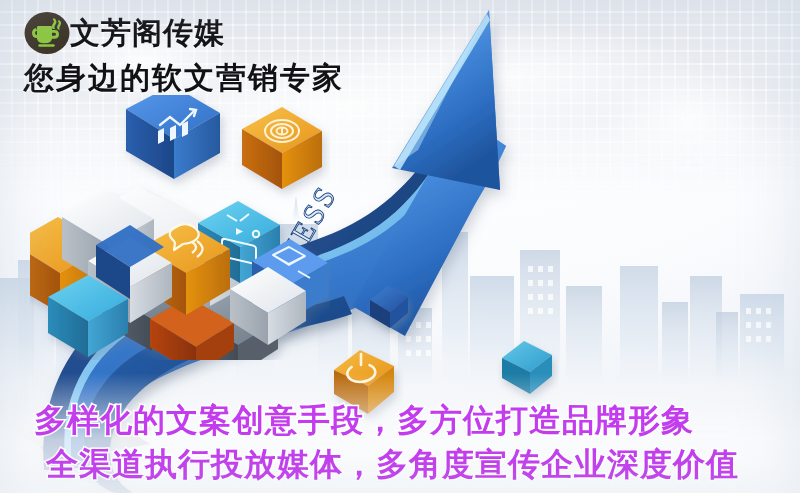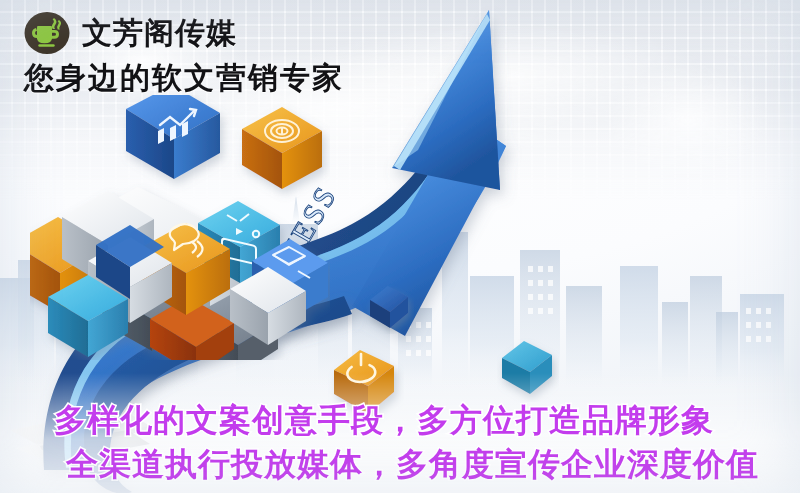--- a/index.html
+++ b/index.html
@@ -50,39 +50,39 @@
   #paper-sheets{position:absolute;left:0px;top:400px;width:180px;height:80px;}
 
   
   #business-word{
     position:absolute;left:247px;top:186px;
     width:210px;height:170px;
     pointer-events:none;
   }
 
   
-  #logo-block{position:absolute;left:24px;top:10px;display:flex;align-items:center;gap:12px;}
+  #logo-block{position:absolute;left:24px;top:10px;display:flex;align-items:center;}
   #logo-mark{width:46px;height:46px;display:block;}
   #brand-name{
     font-size:30px;font-weight:bold;color:#111114;letter-spacing:1px;
     font-family:"DejaVu Sans","Liberation Sans",sans-serif;
     line-height:1;
     text-shadow:0 1px 0 rgba(255,255,255,.9);
   }
   #tagline{
     position:absolute;left:24px;top:63px;
     font-size:30px;font-weight:bold;color:#121215;letter-spacing:2px;
     font-family:"DejaVu Sans","Liberation Sans",sans-serif;
     line-height:1;
     text-shadow:0 1px 0 rgba(255,255,255,.9);
   }
 
   
   #slogan{
-    position:absolute;left:54px;top:398px;width:730px;
+    position:absolute;left:34px;top:398px;width:730px;
   }
   .slogan-line{
     font-family:"DejaVu Sans","Liberation Sans",sans-serif;
     font-weight:bold;
     font-size:32px;
     line-height:44px;
     letter-spacing:1px;
     color:#c33ced;
     white-space:nowrap;
     -webkit-text-stroke:3px #ffffff;

